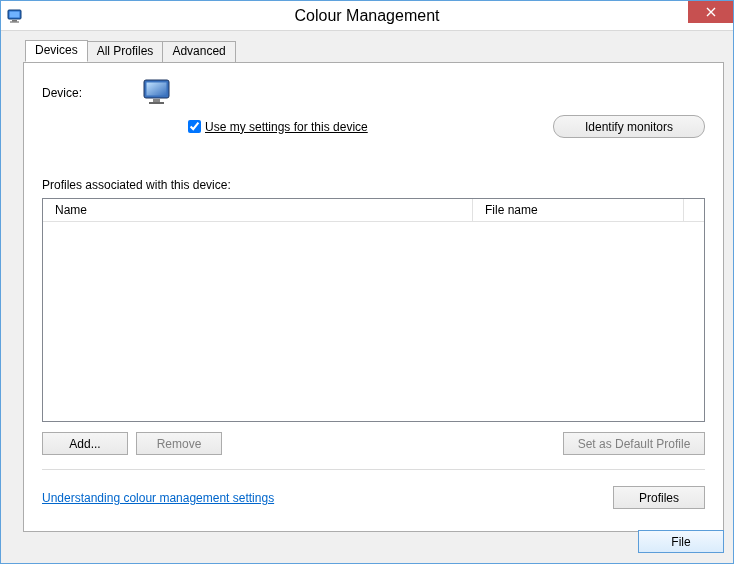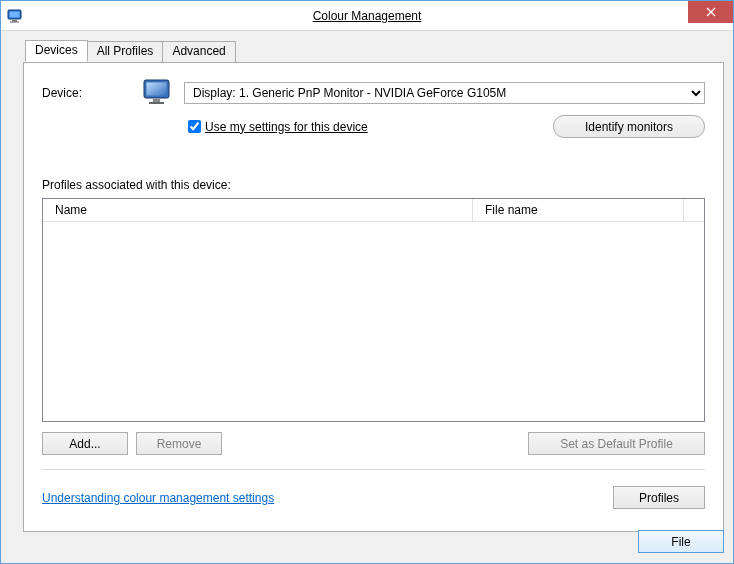--- a/index.html
+++ b/index.html
@@ -19,23 +19,22 @@
     background: #fff;
     display: flex; align-items: center;
     position: relative;
     border-bottom: 1px solid #d9d9d9;
   }
   .titlebar .icon {
     width: 16px; height: 16px; margin-left: 6px;
   }
   .titlebar .title {
     position: absolute; left: 0; right: 0;
-    text-align: center; font-size: 12px;
+    text-align: center; font-size: 16px;
     pointer-events: none;
-    text-decoration: underline;
   }
   .close-btn {
     position: absolute; right: 0; top: 0;
     width: 45px; height: 22px;
     background: #c75050;
     display: flex; align-items: center; justify-content: center;
     color: #fff; cursor: pointer;
   }
   .close-btn svg { width: 10px; height: 10px; }
 
@@ -129,21 +128,21 @@
   .lv-col.name { width: 430px; }
   .lv-col.file { flex: 1; }
   .lv-col.pad  { width: 20px; border-right: none; padding:0; }
   .lv-body { flex:1; }
 
   
   .row-listbtns { margin-top: 10px; display:flex; gap:8px; }
   .row-listbtns .spacer { flex:1; }
   .btn-add     { width: 86px; }
   .btn-remove  { width: 86px; }
-  .btn-setdef  { width: 177px; }
+  .btn-setdef  { width: 142px; }
 
   
   .hr { margin-top: 14px; height:1px; background:#dcdcdc; }
   .row-lower { margin-top: 16px; display:flex; align-items:center; }
   .link { color:#0066cc; text-decoration: underline; cursor:pointer; }
   .btn-profiles { width: 92px; }
 
   
   .closebar {
     position: absolute; left: 9px; right: 9px; bottom: 10px;
@@ -190,23 +189,20 @@
           <defs>
             <linearGradient id="g" x1="0" y1="0" x2="1" y2="1">
               <stop offset="0" stop-color="#bfe1ff"></stop>
                 <stop offset="1" stop-color="#3a71bd"></stop>
             </linearGradient>
           </defs>
           <rect x="11" y="22" width="7" height="3" fill="#888"></rect>
           <rect x="7" y="25" width="15" height="2" fill="#666"></rect>
         </svg>
       </span>
-      <select class="device-select">
-        <option>Display: 1. Generic PnP Monitor - NVIDIA GeForce G105M</option>
-      </select>
     </div>
 
     <div class="row-settings">
       <label>
         <input type="checkbox" checked="" style="">
         <span>Use my settings for this device</span>
       </label>
       <span class="spacer"></span>
       <button class="btn btn-identify">Identify monitors</button>
     </div>

